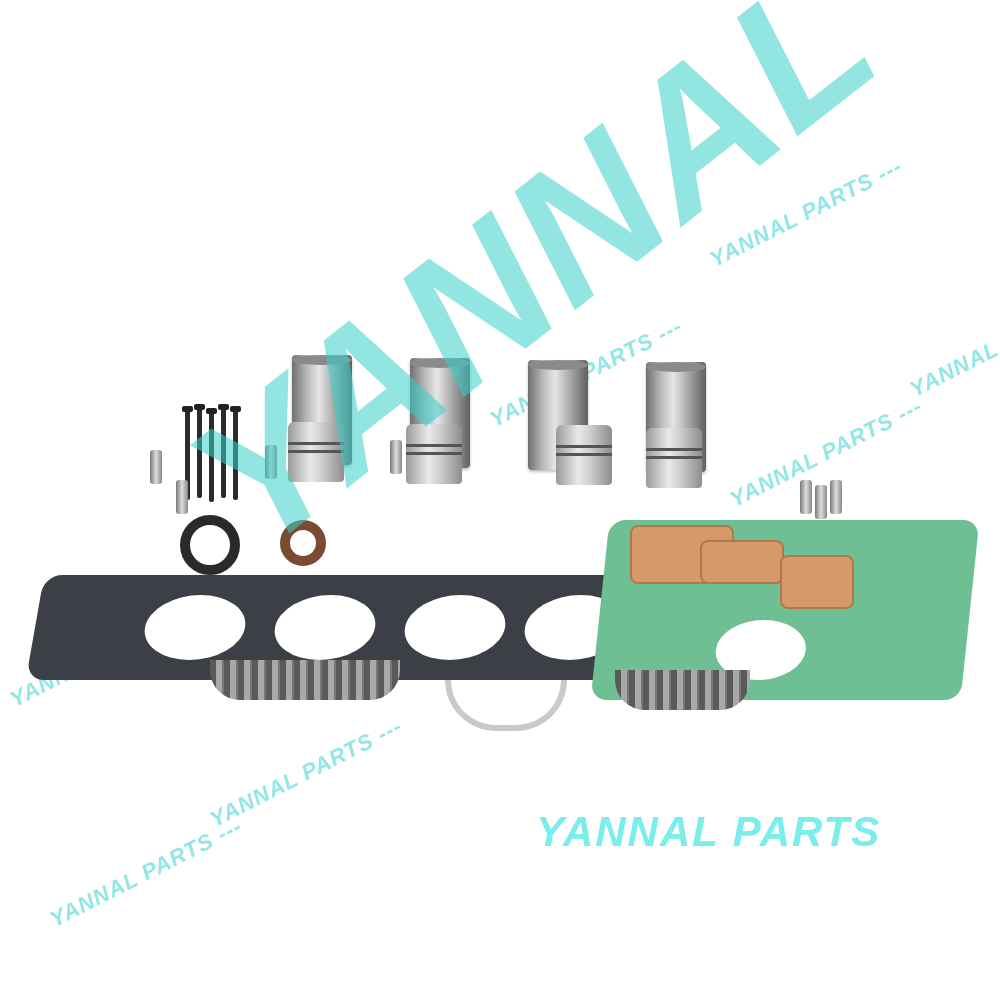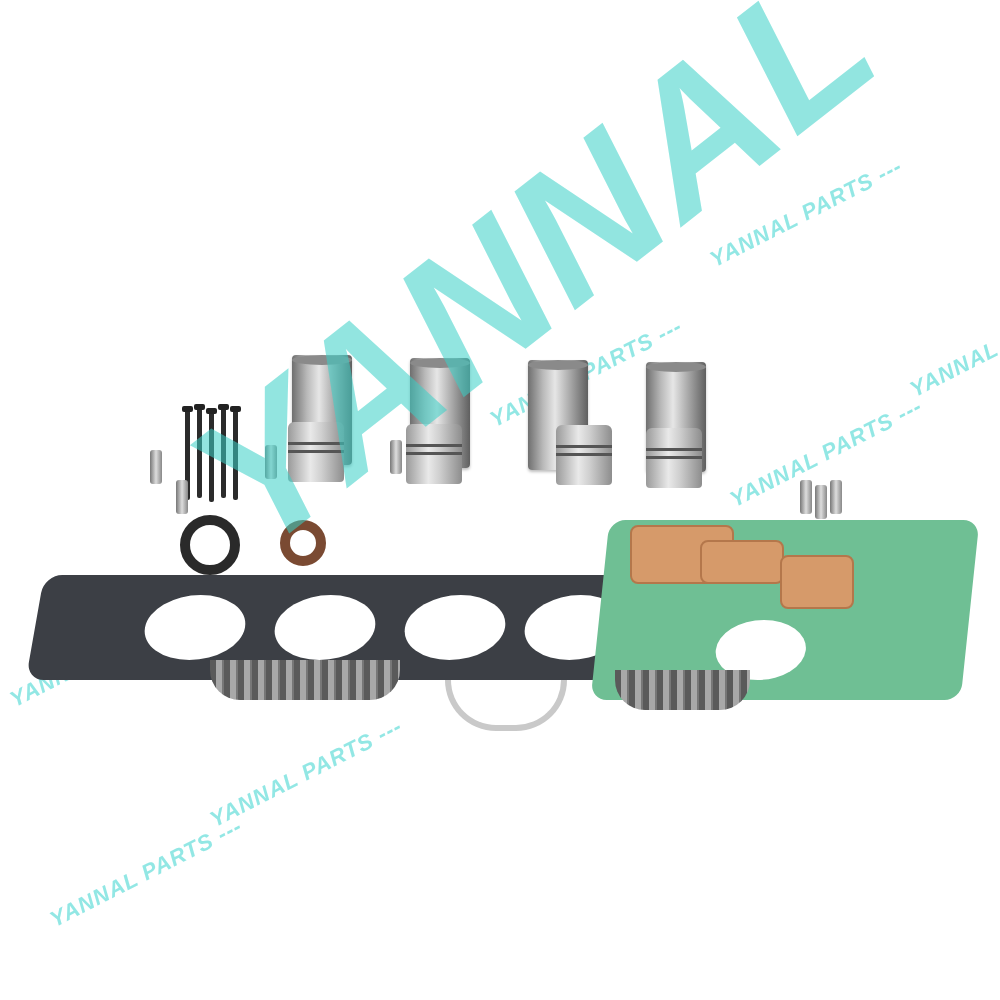--- a/index.html
+++ b/index.html
@@ -93,13 +93,14 @@
   <div class="copper" style="left:700px;top:540px;width:80px;height:40px;"></div>
   <div class="copper" style="left:780px;top:555px;width:70px;height:50px;"></div>
 
   <div class="bearings" style="left:210px;top:660px;width:190px;"></div>
   <div class="bearings" style="left:615px;top:670px;width:135px;"></div>
 
   <div class="abs" style="left:445px;top:680px;width:110px;height:45px;border-radius:0 0 60px 60px;border:6px solid #c9c9c9;border-top:none;"></div>
 
   <div class="big">YANNAL</div>
 
+  <div class="brand">YANNAL PARTS</div>
 </div>
 
 </body></html>

